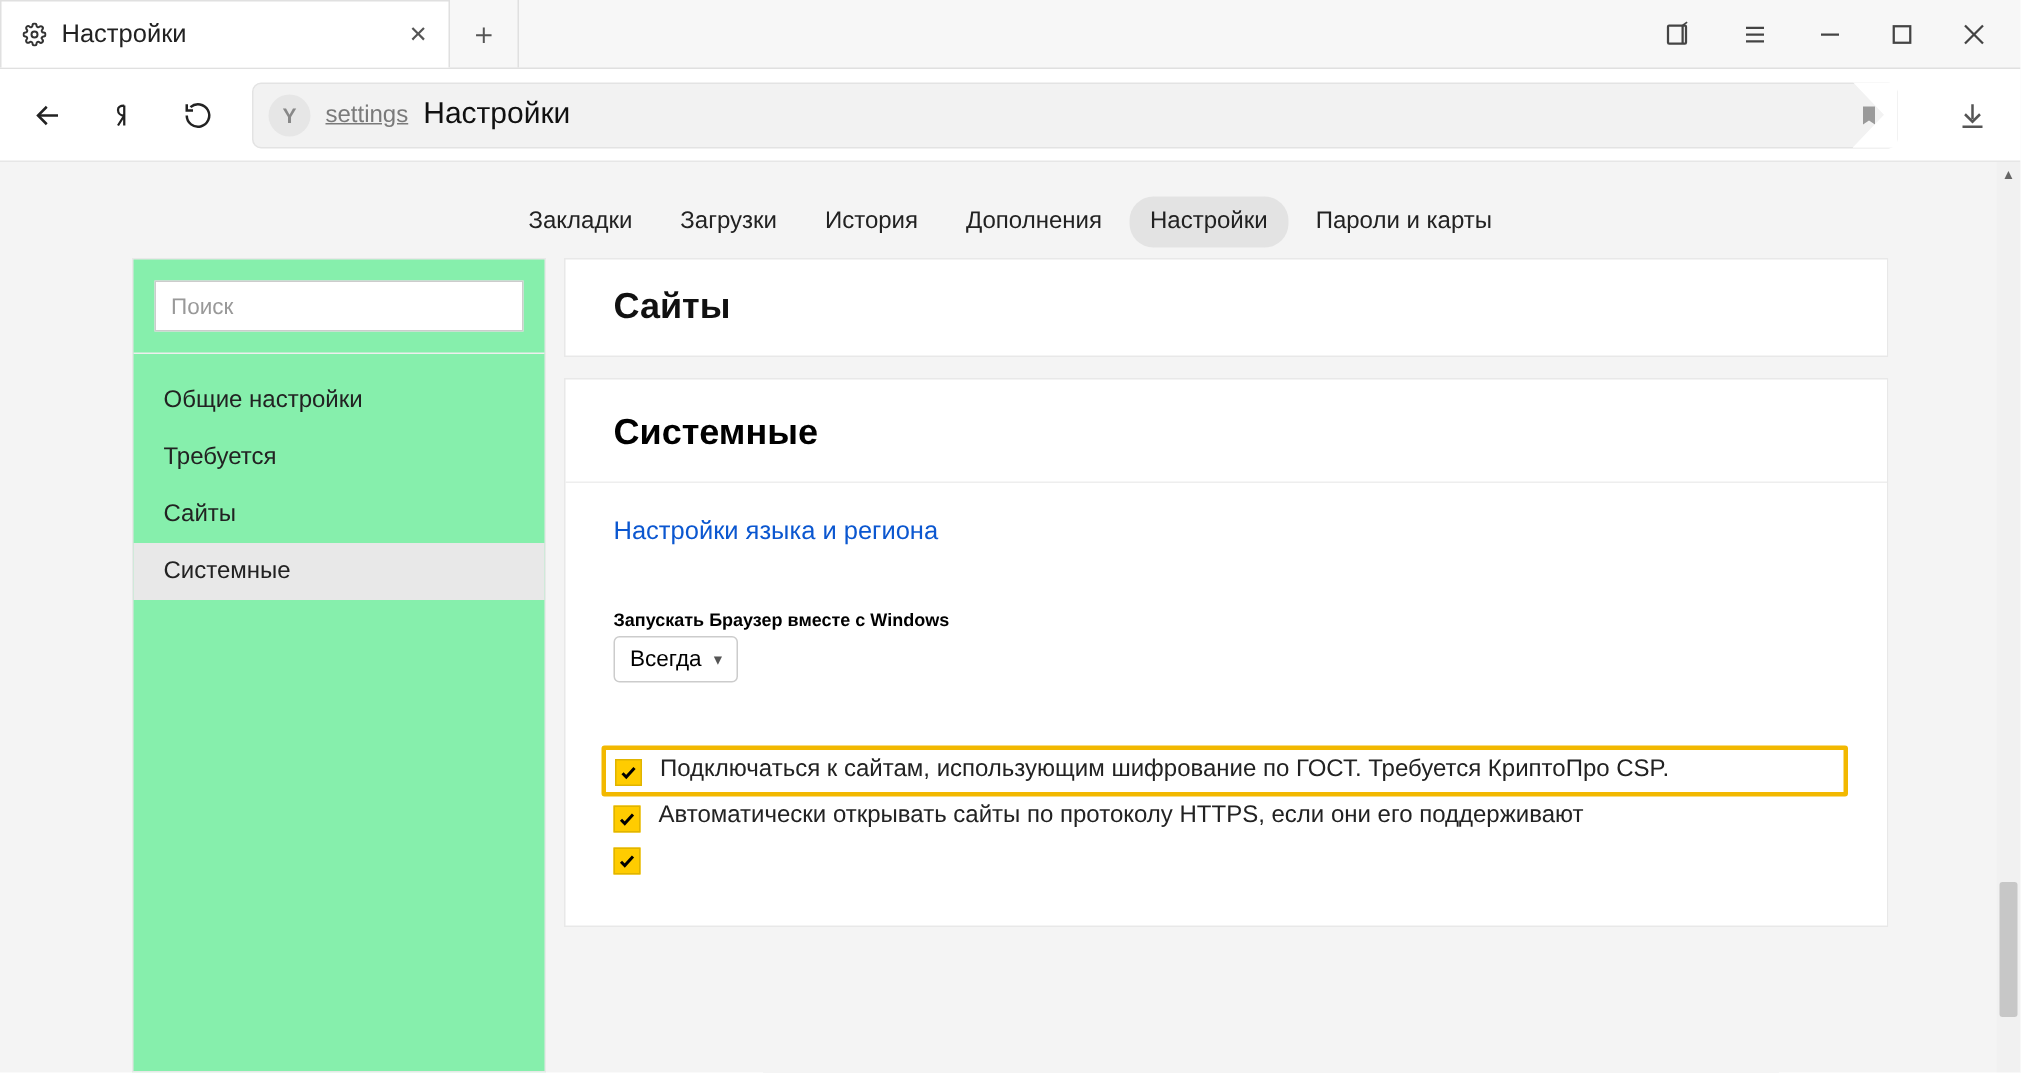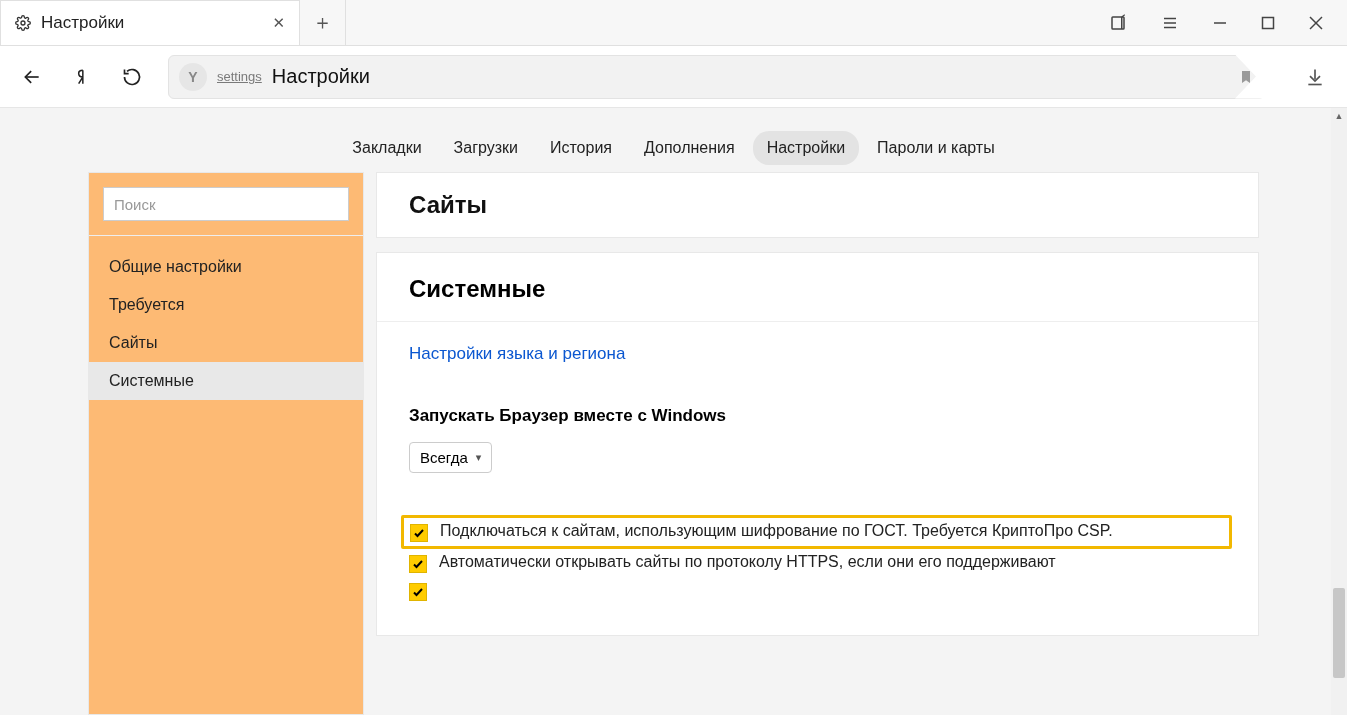--- a/index.html
+++ b/index.html
@@ -15,50 +15,50 @@
   .titlebar-spacer { flex: 1; }
   .win-controls { display: flex; align-items: center; gap: 34px; padding: 0 24px; color: #444; }
   .win-controls span, .win-controls svg { cursor: pointer; }
 
   
   .toolbar { display: flex; align-items: center; height: 62px; padding: 0 10px; background: #fff; border-bottom: 1px solid #e6e6e6; gap: 6px; }
   .tb-btn { width: 44px; height: 44px; display: flex; align-items: center; justify-content: center; cursor: pointer; color: #333; border-radius:4px; }
   .tb-btn svg { width: 20px; height: 20px; }
   .addr { flex: 1; display: flex; align-items: center; height: 44px; margin: 0 8px 0 8px; background: #f2f2f2; border: 1px solid #e3e3e3; border-radius: 6px; padding: 0 10px; gap: 10px; position: relative;}
   .addr .y-badge { width: 28px; height: 28px; border-radius: 50%; background: #e6e6e6; display:flex; align-items:center; justify-content:center; color:#888; font-weight:bold; font-size:14px;}
-  .addr .seg1 { color: #7a7a7a; font-size: 13px; text-decoration: underline; }
+  .addr .seg1 { color: #7a7a7a; font-size: 16px; text-decoration: underline; }
   .addr .seg2 { color: #111; font-size: 20px; }
   .addr .bmk { margin-left: auto; color:#9a9a9a; }
   .addr .notch { position:absolute; right:-1px; top:-1px; bottom:-1px; width:30px; background:#fff; clip-path: polygon(100% 0, 100% 100%, 0 100%, 70% 50%, 0 0);}
   .dl-btn { width: 44px; height:44px; display:flex; align-items:center; justify-content:center; cursor:pointer; color:#555; margin-left:14px; }
 
   
   .page { display:flex; flex-direction: column; height: calc(715px - 46px - 62px); background:#f4f4f4; position:relative; }
   .topnav { display:flex; align-items:center; justify-content:center; gap: 4px; height: 64px; }
   .topnav a { font-size: 16px; color:#222; padding: 8px 14px; border-radius: 16px; cursor:pointer; text-decoration:none;margin-top:16px;}
   .topnav a.active { background:#e3e3e3; }
 
   .cols { flex:1; display:flex; padding: 0 88px 0 88px; gap: 12px; overflow:hidden;}
-  .sidebar { width: 276px; background:#fdba74; border:1px solid #e8e8e8; }
+  .sidebar { width: 276px; background:#86efac; border:1px solid #e8e8e8; }
   .sidebar .search-wrap { padding: 14px 14px 14px 14px; border-bottom:1px solid #eee;}
   .sidebar input { width:100%; height:34px; border:1px solid #ccc; padding:0 10px; font-size:15px; color:#333;}
   .sidebar input::placeholder{color:#999;}
   .side-items { padding-top: 12px; }
   .side-item { padding: 10px 20px; font-size:16px; color:#222; cursor:pointer;}
   .side-item.active { background:#e8e8e8; }
 
   .main { flex:1; display:flex; flex-direction:column; gap: 14px; overflow:auto;}
   .card { background:#fff; border:1px solid #e8e8e8; }
   .card.head { padding: 18px 32px; }
   .card.head h2 { font-size:24px; font-weight:600; color:#111;}
   .card.system .sec-head { padding: 22px 32px 18px; border-bottom:1px solid #eee;}
   .card.system .sec-head h2 { font-size:24px; font-weight:600;}
   .card.system .body { padding: 22px 32px 30px; }
   .link-row { color:#0b57d0; font-size:17px; cursor:pointer; margin-bottom: 42px; display:inline-block;}
-  .sub-label { font-size:17px; font-weight:600; margin-bottom: 16px;}
+  .sub-label { font-size:12px; font-weight:600; margin-bottom: 4px;}
   .select { display:inline-flex; align-items:center; gap:8px; border:1px solid #ccc; border-radius:4px; padding: 6px 10px; font-size:15px; cursor:pointer;}
   .select .chev { font-size:11px; color:#555;}
   .sect { margin-top: 42px; }
   .sect h3 { font-size:17px; font-weight:600; margin-bottom:12px;}
   .chk-row { display:flex; align-items:flex-start; gap:12px; padding:4px 0; }
   .chk { width:18px; height:18px; background:#ffcc00; border:1px solid #e0b400; display:flex; align-items:center; justify-content:center; flex:none; margin-top:2px;}
   .chk svg { width:12px; height:12px; }
   .chk-label { font-size:16px; color:#222; }
   .hl { border: 3px solid #f2b800; border-radius:2px; padding: 4px 6px; margin-left:-8px; margin-right:-6px;}
 

